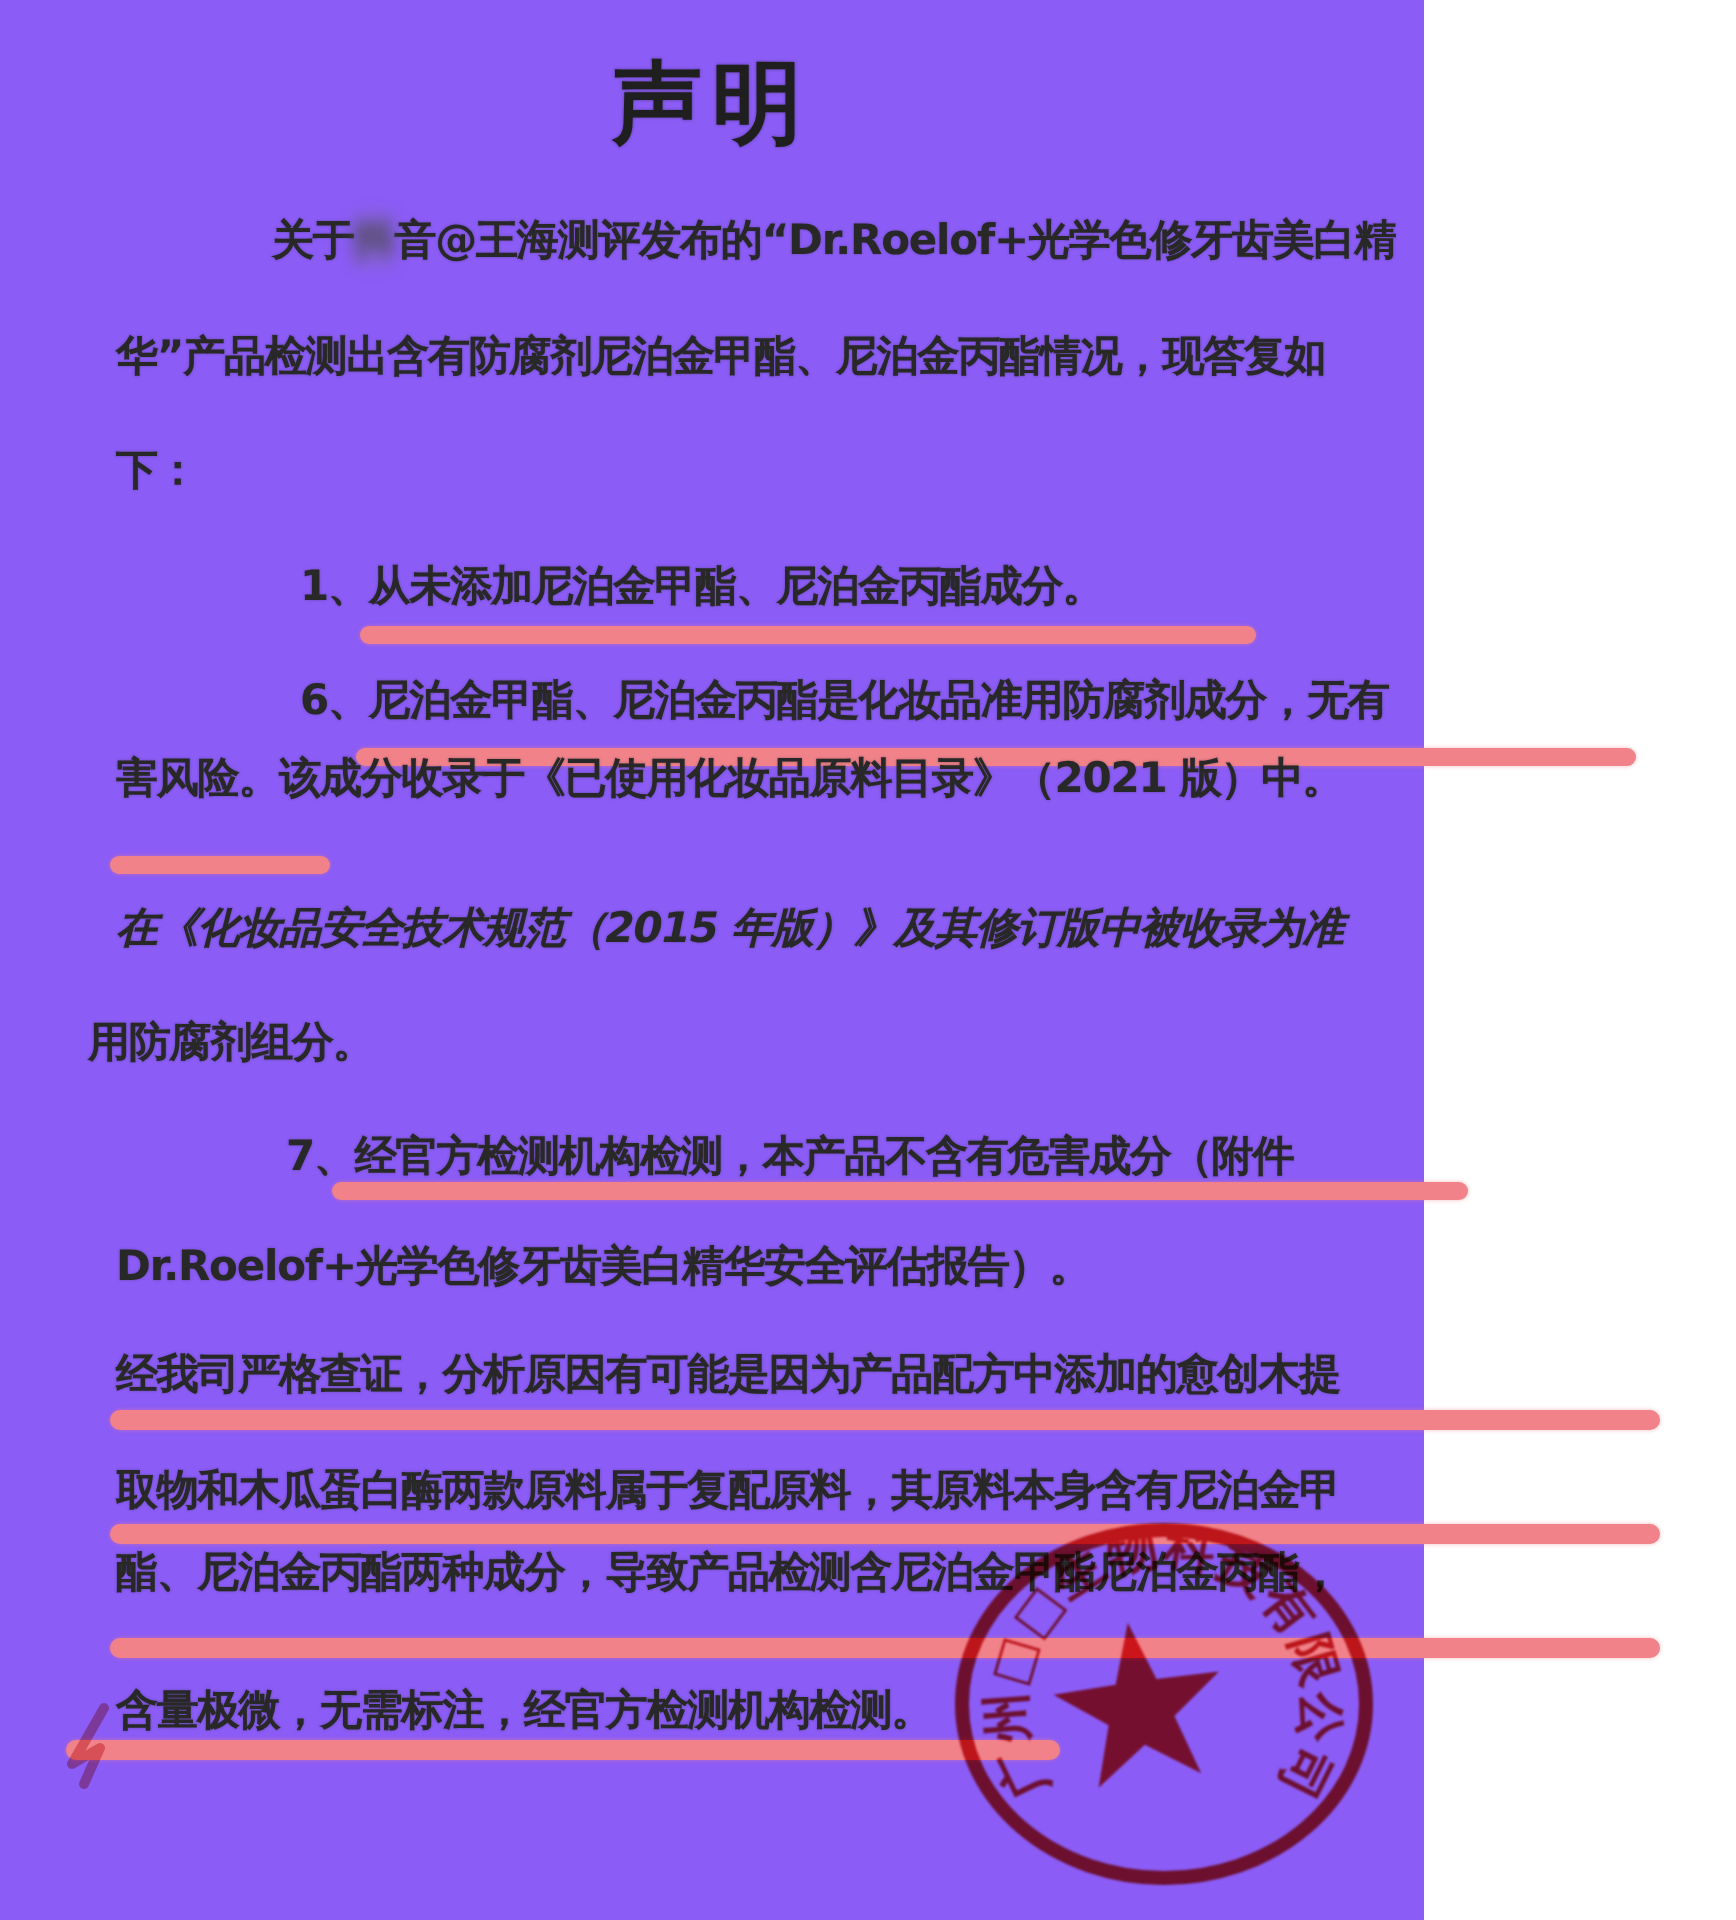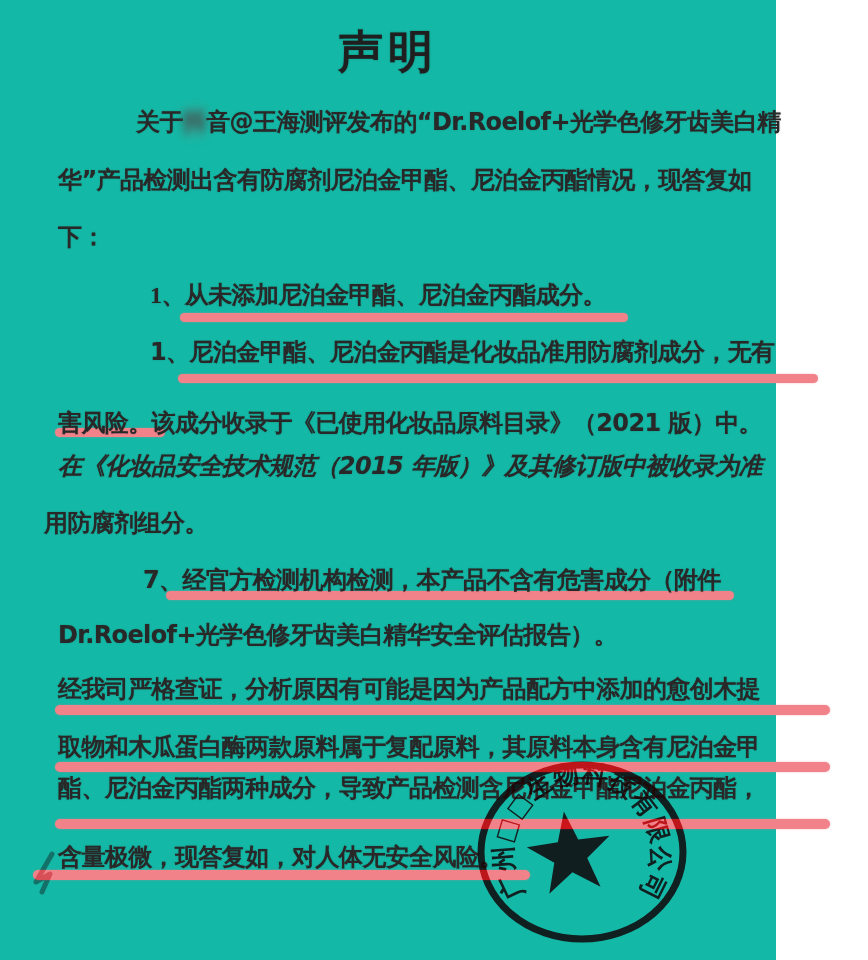--- a/index.html
+++ b/index.html
@@ -1,36 +1,36 @@
 <!DOCTYPE html>
 <html><head>
 <meta charset="utf-8">
 <style>
   html, body { margin: 0; padding: 0; }
   body {
     width: 868px; height: 960px; overflow: hidden;
     font-family: "DejaVu Sans", "Liberation Sans", sans-serif;
   }
   .page {
-    position: relative; width: 776px; height: 960px;
+    position: relative; width: 712px; height: 960px;
     background:
       linear-gradient(90deg, rgba(70,68,66,.10), rgba(0,0,0,0) 2.5%),
       radial-gradient(130% 95% at 48% 36%, rgba(255,255,255,.65) 0%, rgba(255,255,255,0) 58%),
       linear-gradient(180deg, #edebea 0%, #f5f3f2 9%, #f6f4f3 52%, #ecc ​0%, #eae7e5 72%, #d8d5d4 87%, #bfbcbb 100%);
-    background-color: #14b8a6;
+    background-color: #8b5cf6;
   }
   .title {
     position: absolute; top: 22px; left: 0; width: 100%;
     margin: 0; text-align: center;
     font-size: 45px; font-weight: 700; letter-spacing: 5px; color: #1f1f1f;
     text-shadow: 0 0 1.5px rgba(30,30,30,.5);
   }
   .line {
     position: absolute; margin: 0; white-space: nowrap;
-    font-size: 24px; font-weight: 600; letter-spacing: -0.6px;
+    font-size: 21px; font-weight: 600; letter-spacing: -0.6px;
     color: #282828; z-index: 2;
     text-shadow: 0 0 1.3px rgba(45,45,45,.42);
   }
   .censored {
     display: inline-block;
     filter: blur(4px);
     color: #4a4a4a;
     background: rgba(130,128,126,.18);
     border-radius: 2px;
   }
@@ -55,31 +55,31 @@
 
 <div class="page">
 
   <h1 class="title">声明</h1>
 
   <p class="line" style="left:136px; top:106px;"><span>关于</span><span class="censored">抖</span><span>音@王海测评发布的“Dr.Roelof+光学色修牙齿美白精</span></p>
 
   <p class="line" style="left:58px; top:164px;text-align:right;">华”产品检测出含有防腐剂尼泊金甲酯、尼泊金丙酯情况，现答复如</p>
   <p class="line" style="left:58px; top:221px;">下：</p>
 
-  <p class="line" style="left:150px; top:279px;font-family:Liberation Serif, serif;">1、从未添加尼泊金甲酯、尼泊金丙酯成分。</p>
-  <p class="line" style="left:150px; top:336px;">1、尼泊金甲酯、尼泊金丙酯是化妆品准用防腐剂成分，无有</p>
-  <p class="line" style="left:58px; top:407px;">害风险。该成分收录于《已使用化妆品原料目录》（2021 版）中。</p>
+  <p class="line" style="left:150px; top:279px;">1、从未添加尼泊金甲酯、尼泊金丙酯成分。</p>
+  <p class="line" style="left:150px; top:336px;">6、尼泊金甲酯、尼泊金丙酯是化妆品准用防腐剂成分，无有</p>
+  <p class="line" style="left:58px; top:375px;">害风险。该成分收录于《已使用化妆品原料目录》（2021 版）中。</p>
   <p class="line" style="left:58px; top:450px;font-style:italic;">在《化妆品安全技术规范（2015 年版）》及其修订版中被收录为准</p>
   <p class="line" style="left:44px; top:507px;">用防腐剂组分。</p>
   <p class="line" style="left:143px; top:564px;">7、经官方检测机构检测，本产品不含有危害成分（附件</p>
   <p class="line" style="left:58px; top:619px;">Dr.Roelof+光学色修牙齿美白精华安全评估报告）。</p>
   <p class="line" style="left:58px; top:673px;font-family:Liberation Mono, monospace;">经我司严格查证，分析原因有可能是因为产品配方中添加的愈创木提</p>
   <p class="line" style="left:58px; top:731px;font-family:Liberation Mono, monospace;">取物和木瓜蛋白酶两款原料属于复配原料，其原料本身含有尼泊金甲</p>
   <p class="line" style="left:58px; top:772px;">酯、尼泊金丙酯两种成分，导致产品检测含尼泊金甲酯尼泊金丙酯，</p>
-  <p class="line" style="left:58px; top:841px;">含量极微，现答复如，对人体无安全风险。</p>
+  <p class="line" style="left:58px; top:841px;">含量极微，无需标注，经官方检测机构检测。</p>
 
   <div class="redline" style="left:180px; top:313px; width:448px;"></div>
   <div class="redline" style="left:178px; top:374px; width:640px;"></div>
   <div class="redline" style="left:55px;  top:428px; width:110px;"></div>
   <div class="redline" style="left:166px; top:591px; width:568px;"></div>
   <div class="redline thick" style="left:55px; top:705px; width:775px;"></div>
   <div class="redline thick" style="left:55px; top:762px; width:775px;"></div>
   <div class="redline thick" style="left:55px; top:819px; width:775px;"></div>
   <div class="redline thick" style="left:33px; top:870px; width:497px;"></div>
 

